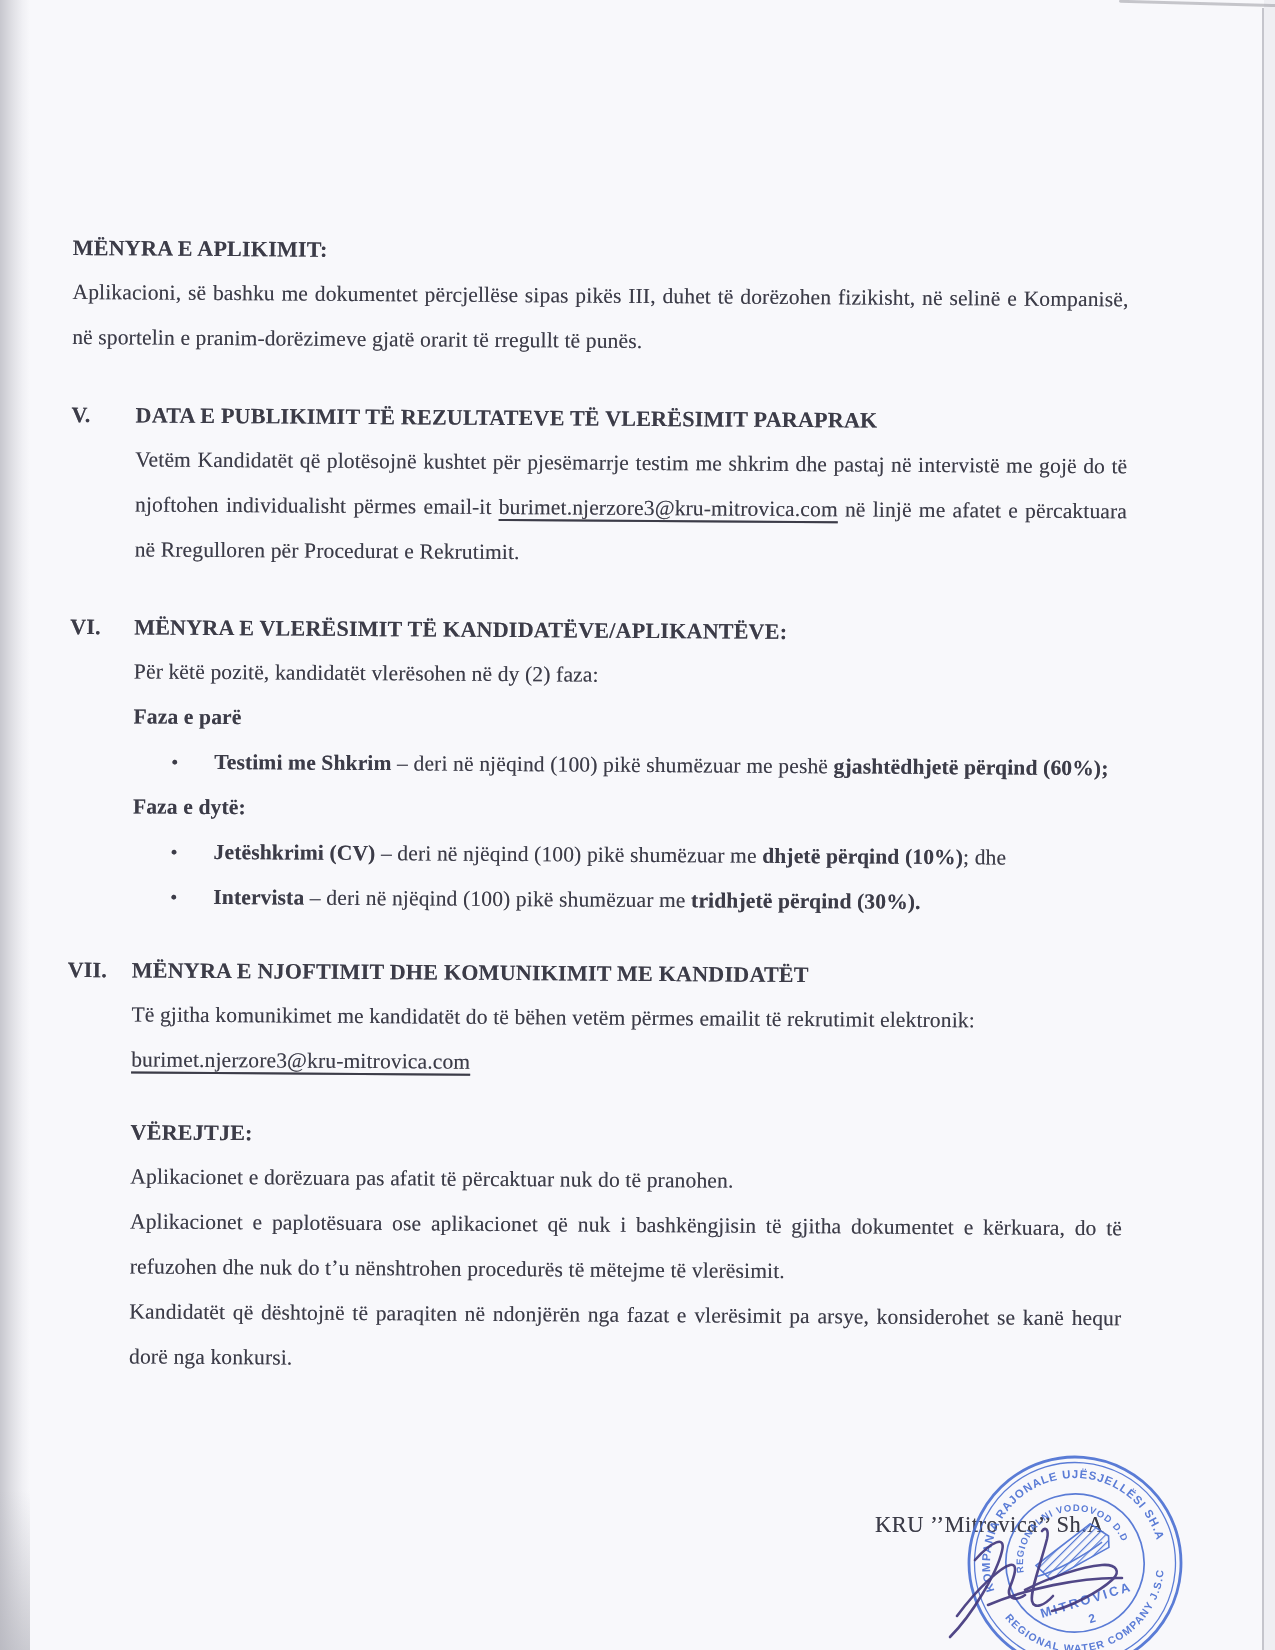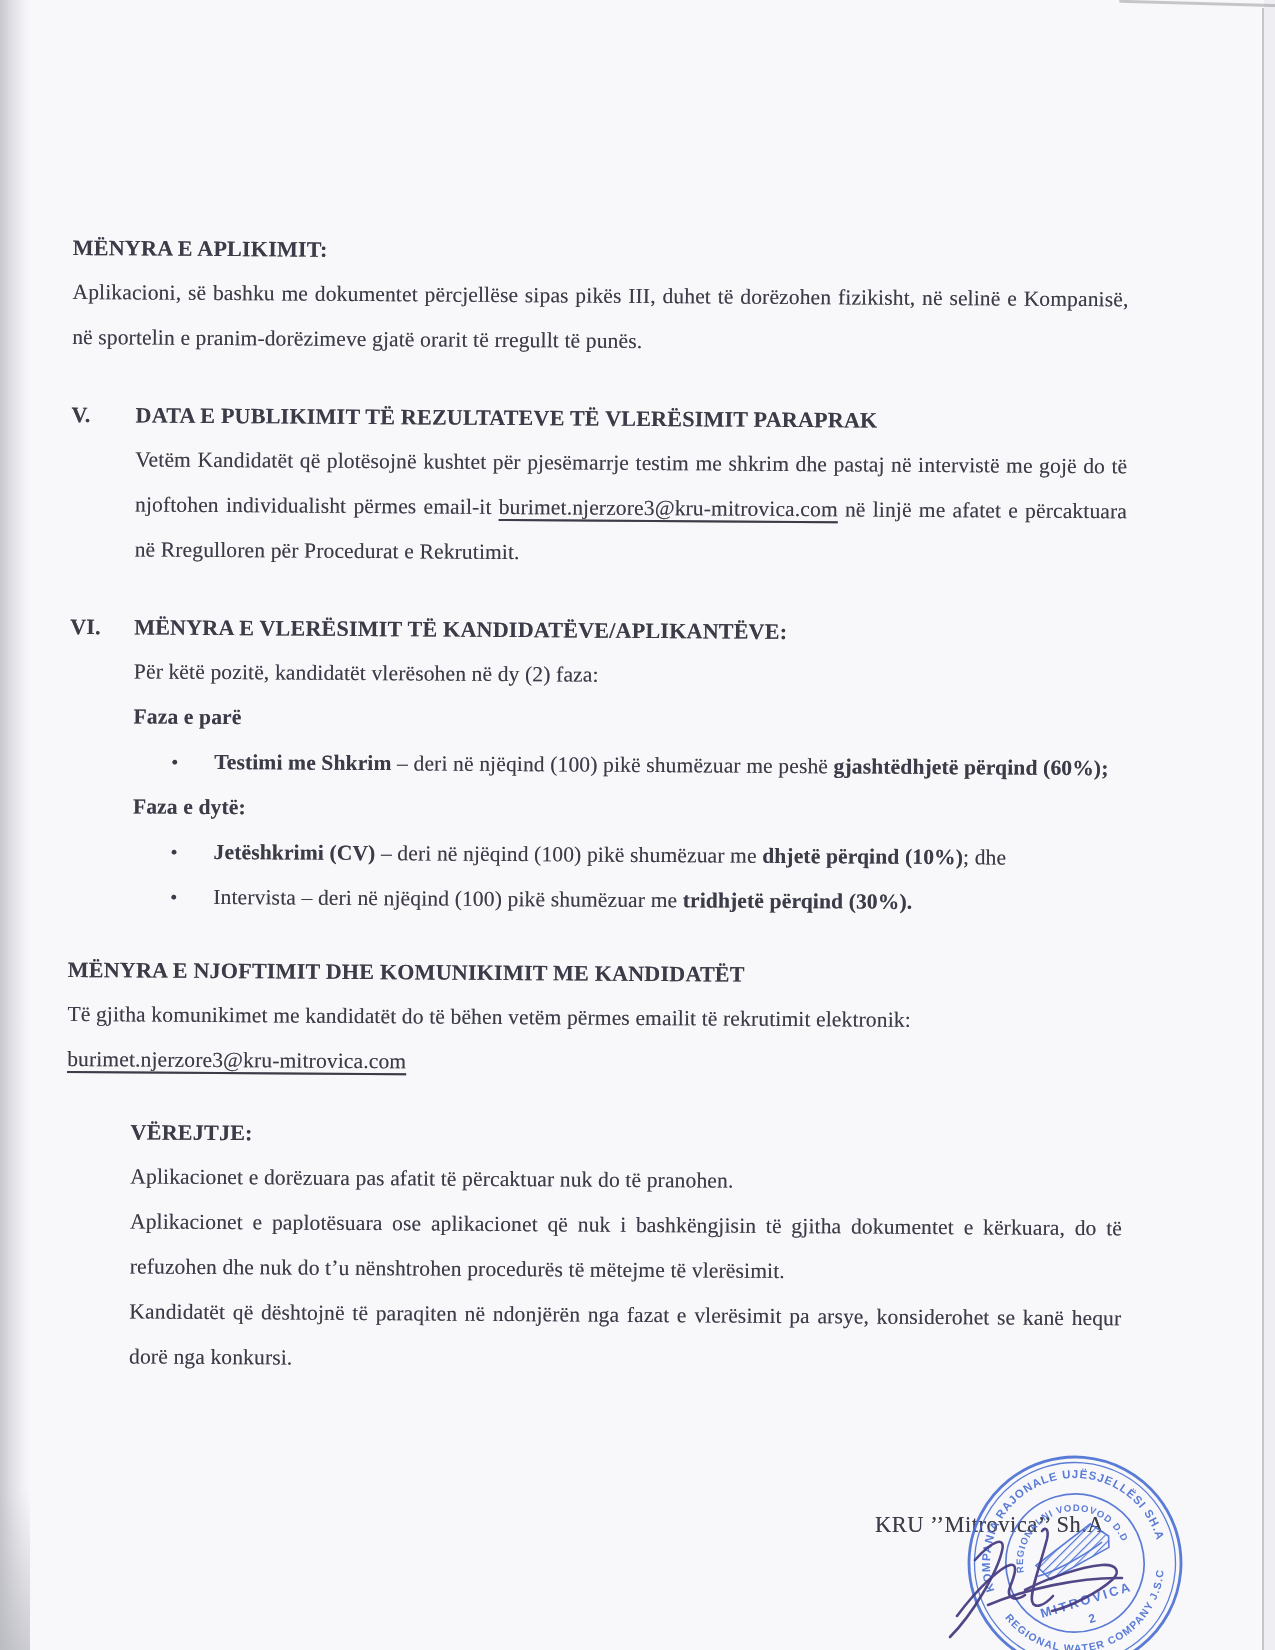--- a/index.html
+++ b/index.html
@@ -93,26 +93,27 @@
         <span class="dot">•</span>
         <div class="btxt"><span style="font-weight: 700;">Testimi me Shkrim</span><span> – deri në njëqind (100) pikë shumëzuar me peshë </span><span style="font-weight: 700;">gjashtëdhjetë përqind (60%);</span></div>
       </div>
       <div class="phase">Faza e dytë:</div>
       <div class="bullet">
         <span class="dot">•</span>
         <div class="btxt"><span style="font-weight: 700;">Jetëshkrimi (CV)</span><span> – deri në njëqind (100) pikë shumëzuar me </span><span style="font-weight: 700;">dhjetë përqind (10%)</span><span>; dhe</span></div>
       </div>
       <div class="bullet">
         <span class="dot">•</span>
-        <div class="btxt"><span style="font-weight: 400;">Intervista</span><span> – deri në njëqind (100) pikë shumëzuar me </span><span style="font-weight: 700;">tridhjetë përqind (30%).</span></div>
+        <div class="btxt"><span style="font-weight: 700;">Intervista</span><span> – deri në njëqind (100) pikë shumëzuar me </span><span style="font-weight: 700;">tridhjetë përqind (30%).</span></div>
       </div>
     </div>
   </div>
 
   <div class="sec mt-vii">
+    <div class="num">VII.</div>
     <div class="secbody">
       <div class="h">MËNYRA E NJOFTIMIT DHE KOMUNIKIMIT ME KANDIDATËT</div>
       <p class="j">Të gjitha komunikimet me kandidatët do të bëhen vetëm përmes emailit të rekrutimit elektronik:</p>
       <div class="email-line">burimet.njerzore3@kru-mitrovica.com</div>
     </div>
   </div>
 
   <div class="sec mt-rem">
     <div class="num"></div>
     <div class="secbody">

